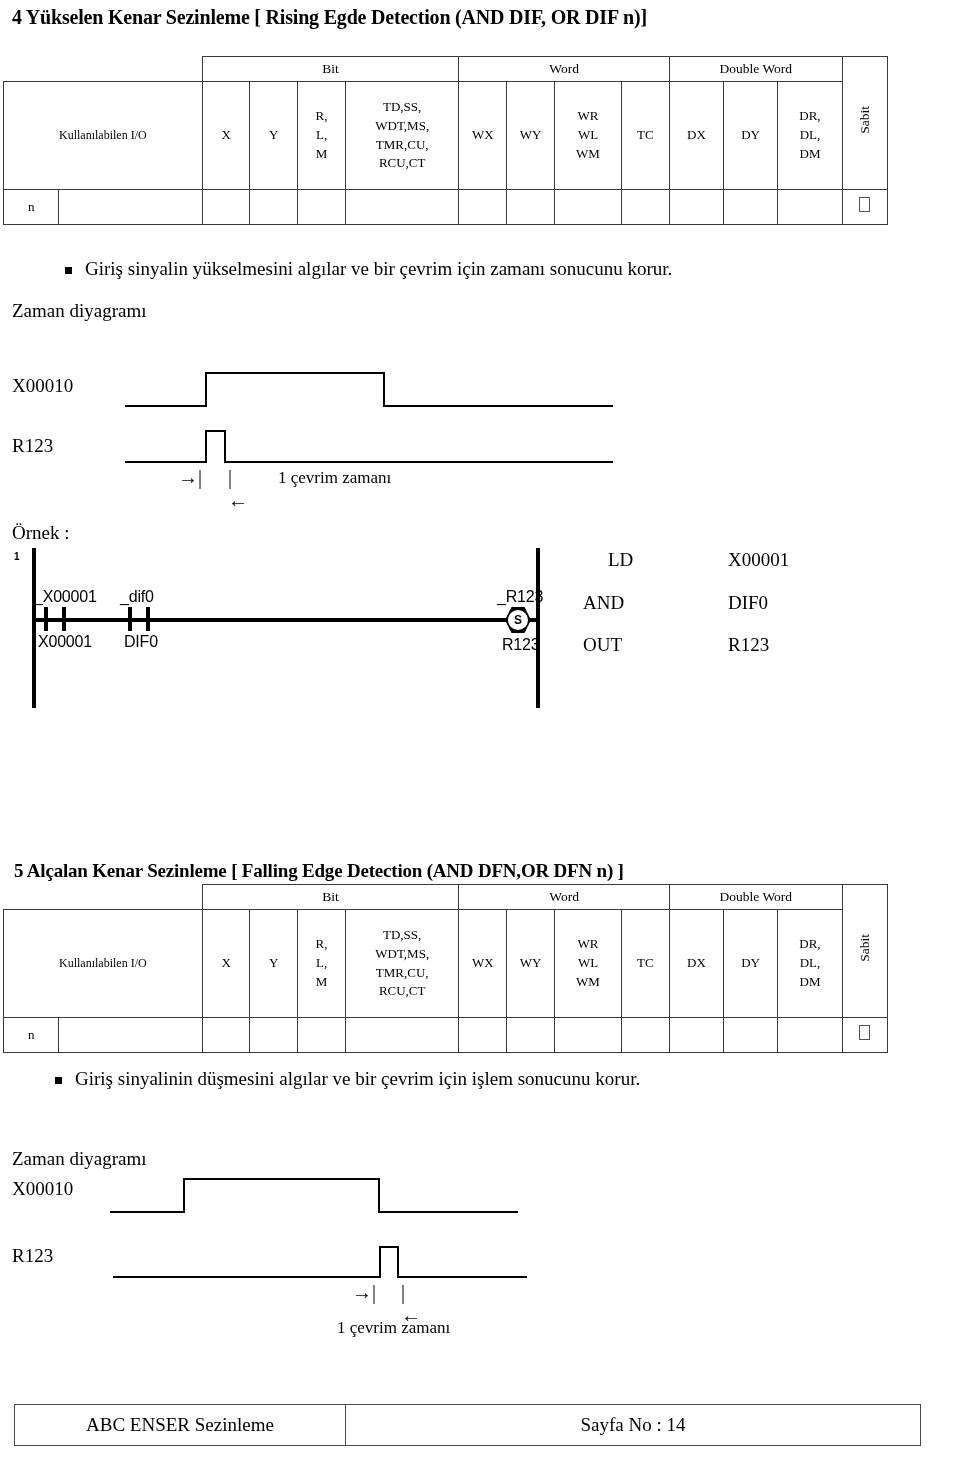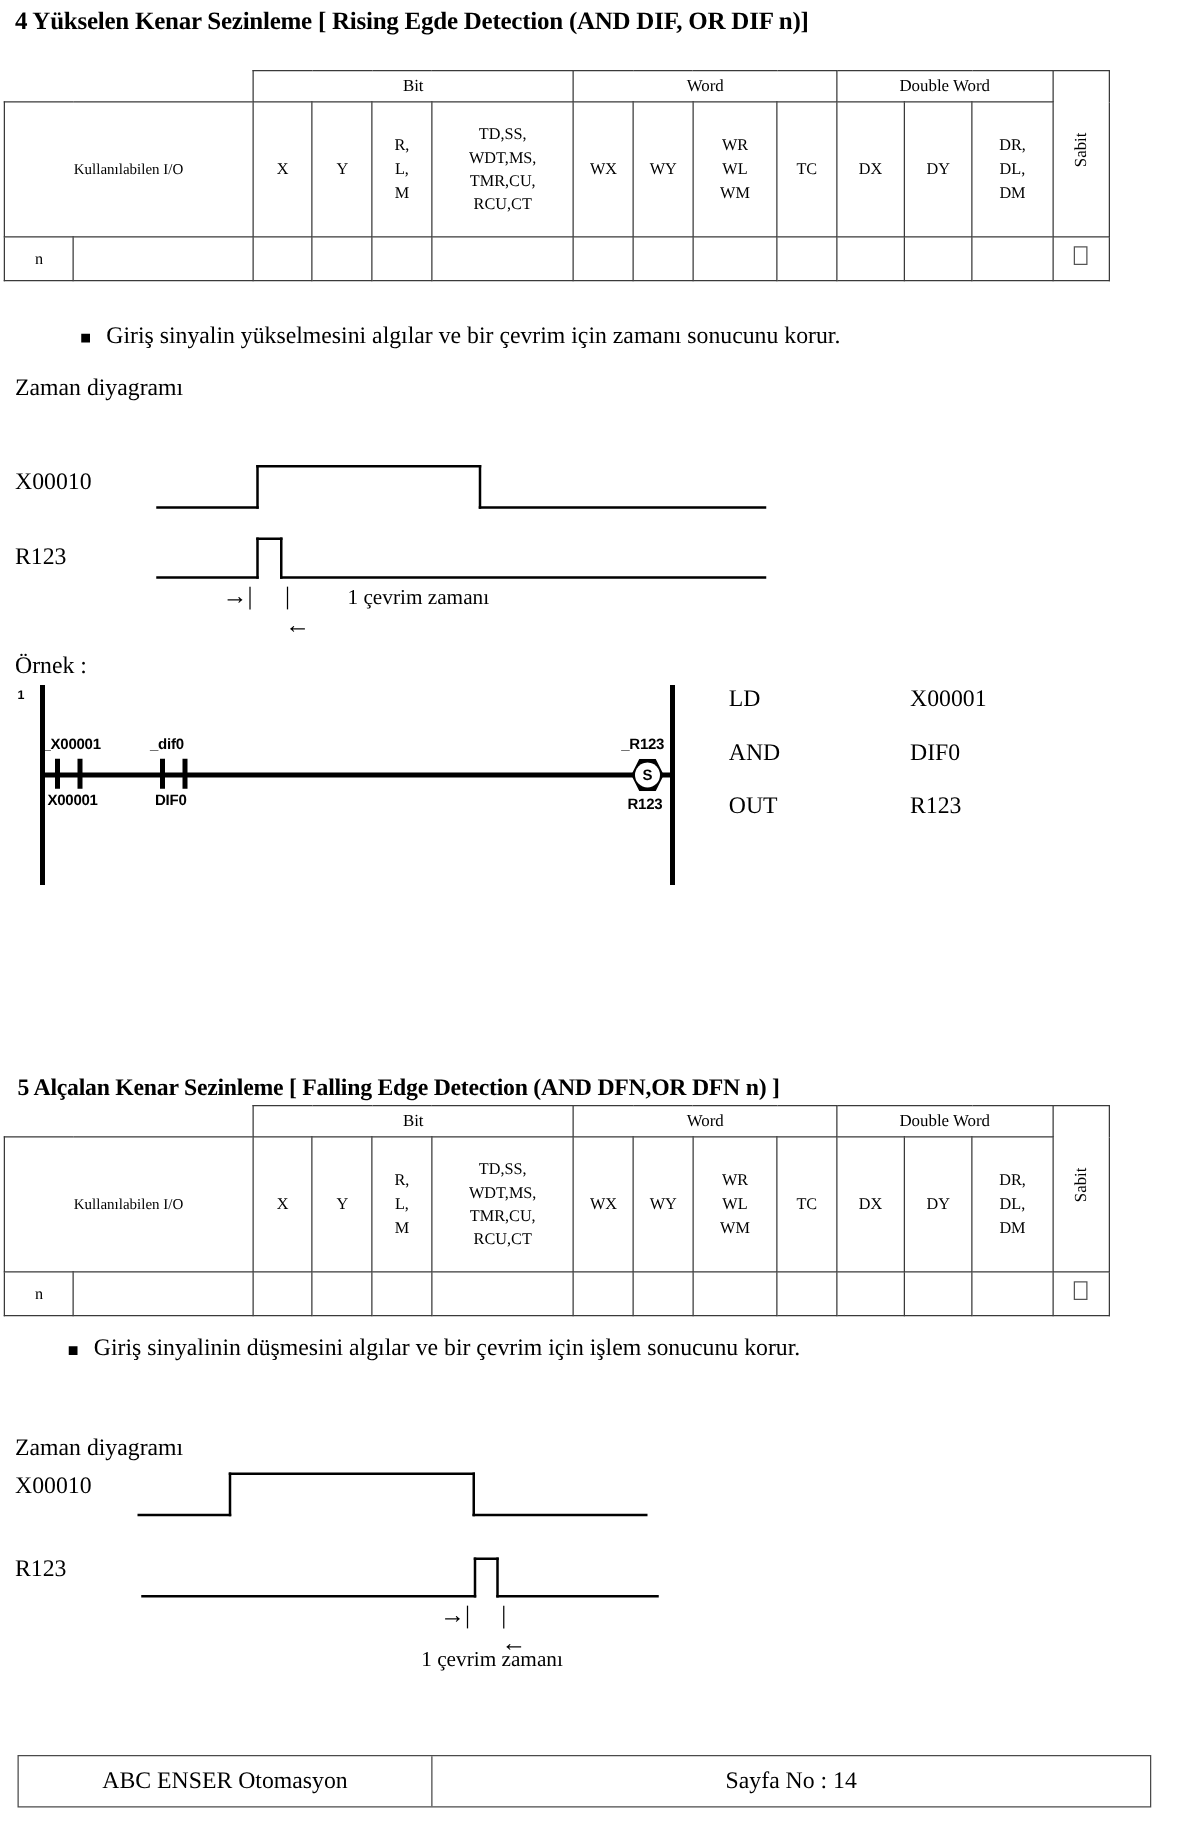--- a/index.html
+++ b/index.html
@@ -75,22 +75,22 @@
   .v{width:2px;}
 
   
   .ladder{position:absolute;}
   .lad-rail{position:absolute;background:#000;width:4px;}
   .lad-bus{position:absolute;background:#000;height:4px;}
   .lad-contact{position:absolute;background:#000;width:4px;}
   .lad-tag{
     position:absolute;
     font-family:"Liberation Sans","DejaVu Sans",sans-serif;
-    font-size:12px;
-    font-weight:bold;
+    font-size:16px;
+    font-weight:normal;
     white-space:nowrap;
     letter-spacing:-0.2px;
   }
   .lad-num{
     position:absolute;
     font-family:"Liberation Sans","DejaVu Sans",sans-serif;
     font-size:10px;font-weight:bold;
   }
   .coil{
     position:absolute;
@@ -264,21 +264,21 @@
     <div class="lad-tag" style="left:120px;top:588px;">_dif0</div>
     <div class="lad-tag" style="left:124px;top:633px;">DIF0</div>
 
     <div class="coil" style="left:505px;top:607px;">
       <span class="coil-inner">S</span>
     </div>
     <div class="lad-tag" style="left:497px;top:588px;">_R123</div>
     <div class="lad-tag" style="left:502px;top:636px;">R123</div>
   </div>
 
-  <div class="ins" style="left:583px;top:549px;">LD</div>
+  <div class="ins" style="left:608px;top:549px;">LD</div>
   <div class="ins" style="left:728px;top:549px;">X00001</div>
 
   <div class="ins" style="left:583px;top:592px;">AND</div>
   <div class="ins" style="left:728px;top:592px;">DIF0</div>
 
   <div class="ins" style="left:583px;top:634px;">OUT</div>
   <div class="ins" style="left:728px;top:634px;">R123</div>
 
   <div class="sec-head" id="head-5">5 Alçalan Kenar Sezinleme [ Falling Edge Detection (AND DFN,OR DFN n) ]</div>
 
@@ -384,17 +384,17 @@
     <div class="tline h" style="left:379px;top:1246px;width:20px;"></div>
     <div class="tline v" style="left:397px;top:1246px;height:32px;"></div>
     <div class="tline h" style="left:397px;top:1276px;width:130px;"></div>
 
     <div class="arrow-grp" style="left:352px;top:1281px;">→|</div>
     <div class="arrow-grp" style="left:401px;top:1281px;">|←</div>
     <div class="cyc" style="left:337px;top:1318px;">1 çevrim zamanı</div>
   </div>
 
   <div class="footer">
-    <div class="f1">ABC ENSER Otomasyon</div>
+    <div class="f1">ABC ENSER Sezinleme</div>
     <div class="f3">Sayfa No : 14</div>
   </div>
 
 </div>
 
 </body></html>

